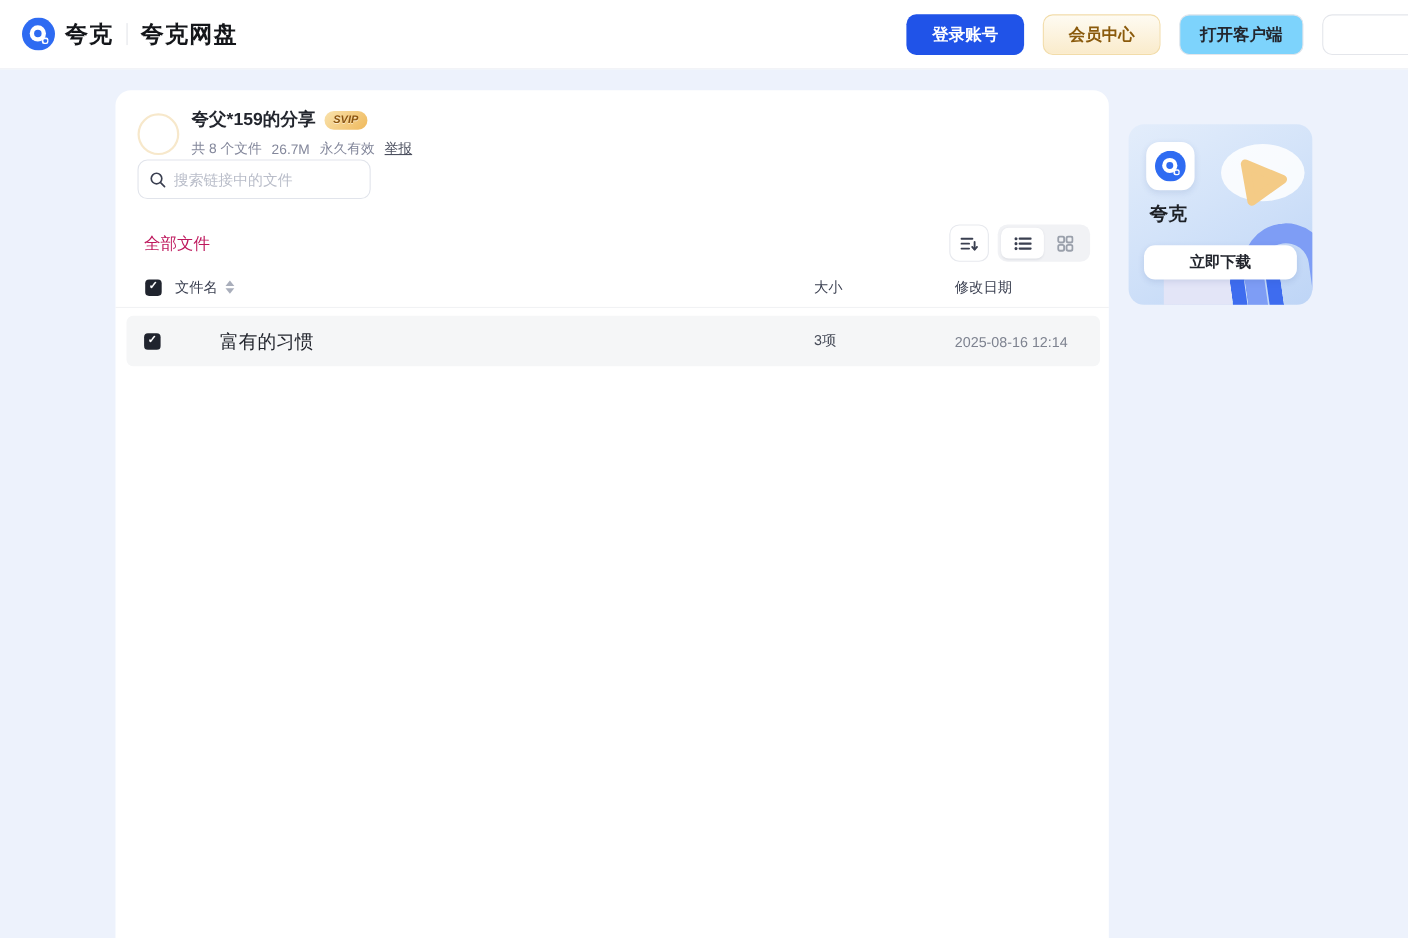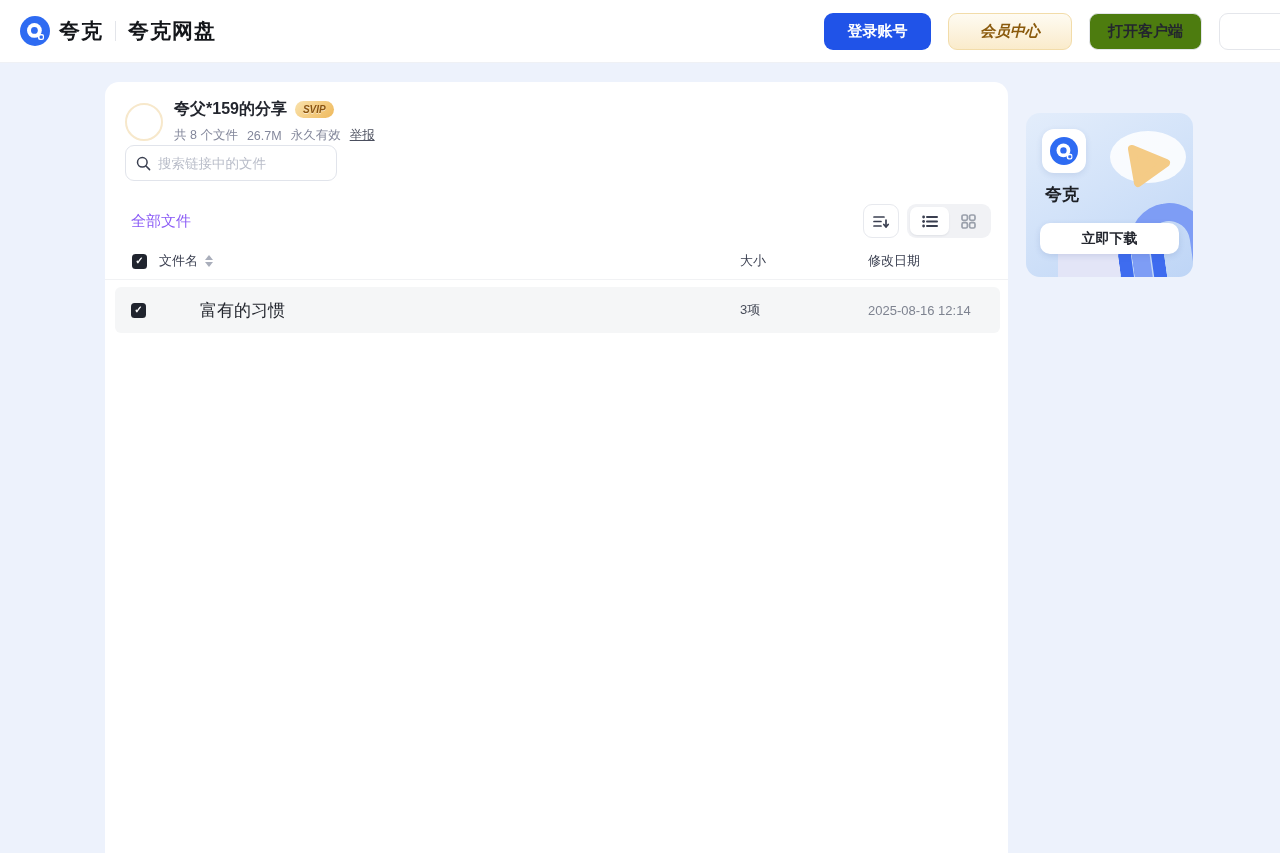--- a/index.html
+++ b/index.html
@@ -22,23 +22,23 @@
   .brand .logo-circle { width:30px; height:30px; margin-right:9px; }
   .brand .brand-name { font-size:21px; font-weight:bold; color:#14161A; letter-spacing:1px; }
   .brand .brand-divider { width:1px; height:20px; background:#E3E5EA; margin:0 12px; }
   .brand .brand-sub { font-size:21px; font-weight:bold; color:#14161A; letter-spacing:1px; }
 
   .topbar-actions { position:absolute; left:824px; top:13px; display:flex; gap:17px; }
   .btn { height:37px; border-radius:9px; font-size:15px; font-weight:bold;
          display:flex; align-items:center; justify-content:center; cursor:pointer;
          font-family:"Liberation Sans", sans-serif; border:none; }
   .btn-login { width:107px; background:#2053E8; color:#FFFFFF; }
-  .btn-vip { width:124px; background:linear-gradient(180deg,#FEFBF2 0%,#FAEBCB 100%);
-             border:1px solid #F2DCA9; color:#8A5A0C;font-style:italic; }
-  .btn-client { width:113px; background:#4d7c0f; border:1px solid #E4E6EB; color:#23262E; }
+  .btn-vip { width:107px; background:linear-gradient(180deg,#FEFBF2 0%,#FAEBCB 100%);
+             border:1px solid #F2DCA9; color:#8A5A0C; }
+  .btn-client { width:113px; background:#7dd3fc; border:1px solid #E4E6EB; color:#23262E; }
   .btn-empty { width:100px; background:#FFFFFF; border:1px solid #E4E6EB; }
 
   
   .main-card {
     position:absolute; left:105px; top:82px; width:903px; bottom:0;
     background:#FFFFFF; border-radius:14px 14px 0 0;
   }
   .card-head { display:flex; justify-content:space-between; align-items:flex-start;
                padding:17px 17px 10px 20px;flex-direction:column; }
   .share-info { display:flex; align-items:center; }
@@ -60,21 +60,21 @@
   .search-box svg { flex:0 0 auto; margin-right:7px; }
   .search-box input { border:none; outline:none; width:100%; font-size:13.5px;
                       font-family:Liberation Sans, sans-serif; color:#23262E; background:transparent; }
   .search-box input::placeholder { color:#B9BDC9; }
   .btn-goto { width:129px; height:36px; background:#FFFFFF; border:1px solid #E4E6EB;
               border-radius:9px; font-size:14px; font-weight:bold; color:#23262E; }
 
   
   .list-toolbar { display:flex; justify-content:space-between; align-items:center;
                   padding:13px 17px 12px 26px; }
-  .section-title { font-size:15px; color:#8b5cf6; }
+  .section-title { font-size:15px; color:#be185d; }
   .view-controls { display:flex; gap:8px; align-items:center; }
   .sort-btn { width:36px; height:34px; background:#FFFFFF; border:1px solid #E7E9EE;
               border-radius:9px; display:flex; align-items:center; justify-content:center; cursor:pointer; }
   .segmented { width:84px; height:34px; background:#F1F2F5; border-radius:9px;
                display:flex; align-items:center; padding:3px; }
   .segment { flex:1; height:28px; border-radius:7px; display:flex; align-items:center;
              justify-content:center; cursor:pointer; }
   .segment.active { background:#FFFFFF; box-shadow:0 1px 2px rgba(30,40,70,.08); }
 
   

